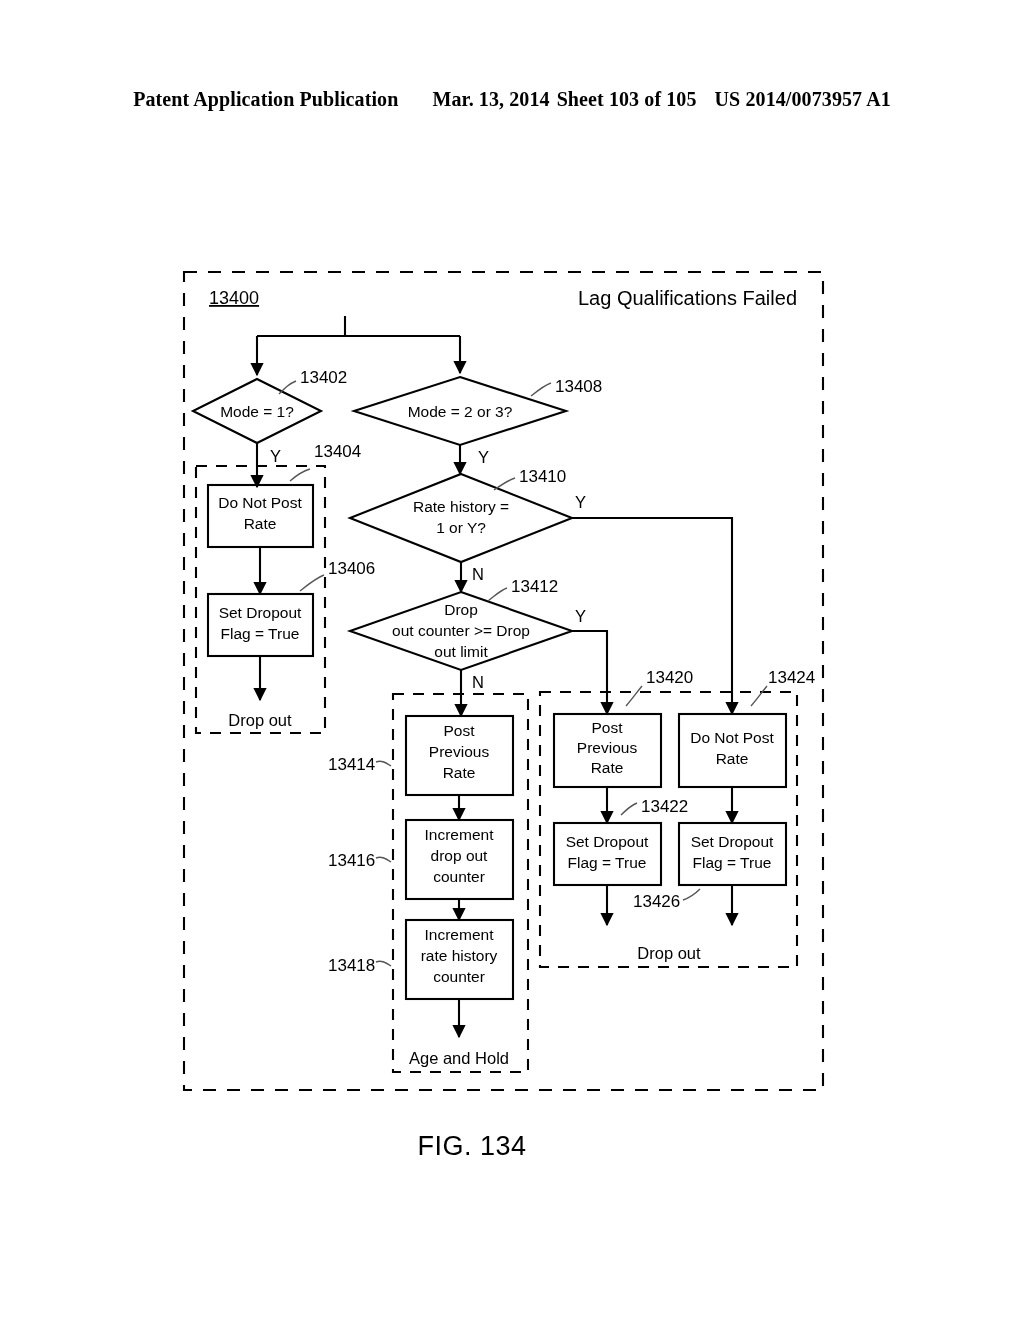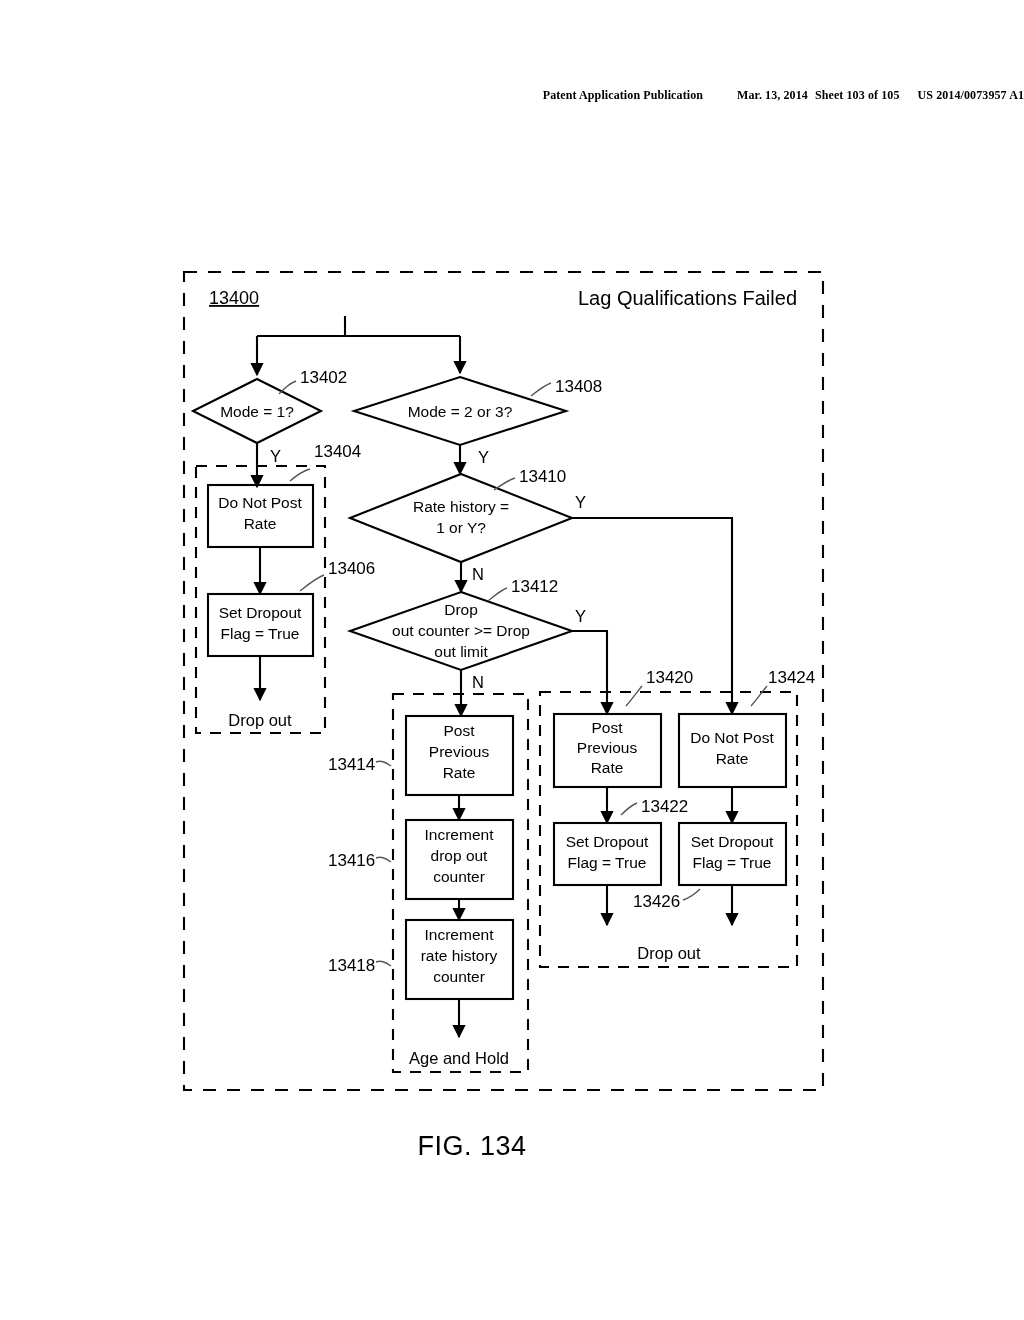--- a/index.html
+++ b/index.html
@@ -1,22 +1,22 @@
 <!DOCTYPE html>
 <html><head>
 <meta charset="utf-8">
 <style>
   html,body{margin:0;padding:0;background:#ffffff;}
   body{width:1024px;height:1320px;position:relative;font-family:"Liberation Sans",sans-serif;color:#000;}
 
   #sheet{position:absolute;left:0;top:0;width:1024px;height:1320px;overflow:hidden;background:#fff;}
 
   
-  .hdr{position:absolute;top:88px;left:0;width:1024px;text-align:right;
-       font-family:"Liberation Serif",serif;font-weight:bold;font-size:12px;
+  .hdr{position:absolute;top:88px;left:0;width:1024px;text-align:center;
+       font-family:"Liberation Serif",serif;font-weight:bold;font-size:20px;
        letter-spacing:.1px;white-space:nowrap;}
   .hdr span{display:inline-block;vertical-align:baseline;}
   .hdr .h-pub{margin-right:34px;}
   .hdr .h-date{margin-right:7px;}
   .hdr .h-sheet{margin-right:18px;}
 
   
   .figcap{position:absolute;left:0;top:1131px;width:944px;text-align:center;
           font-size:27px;letter-spacing:.5px;}
 

